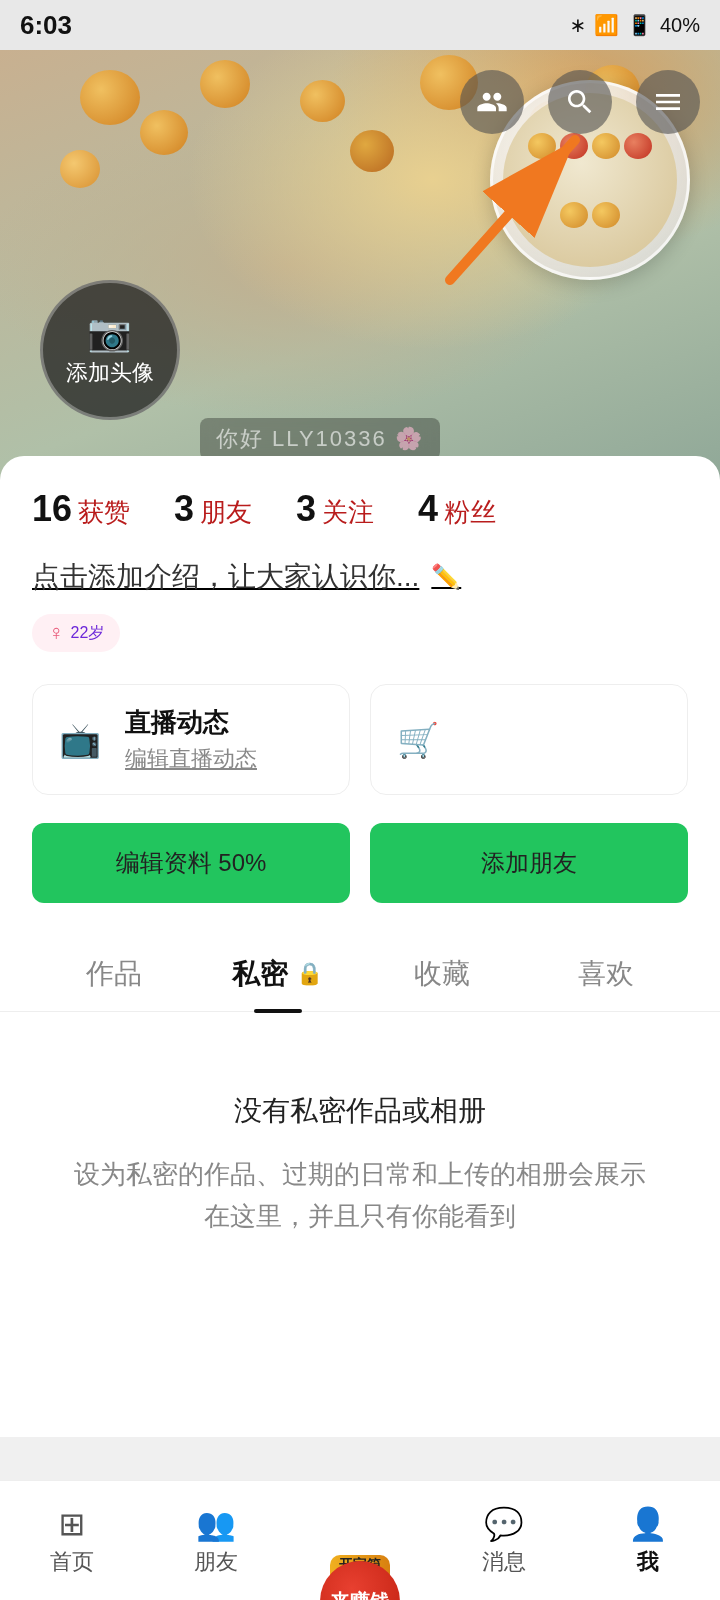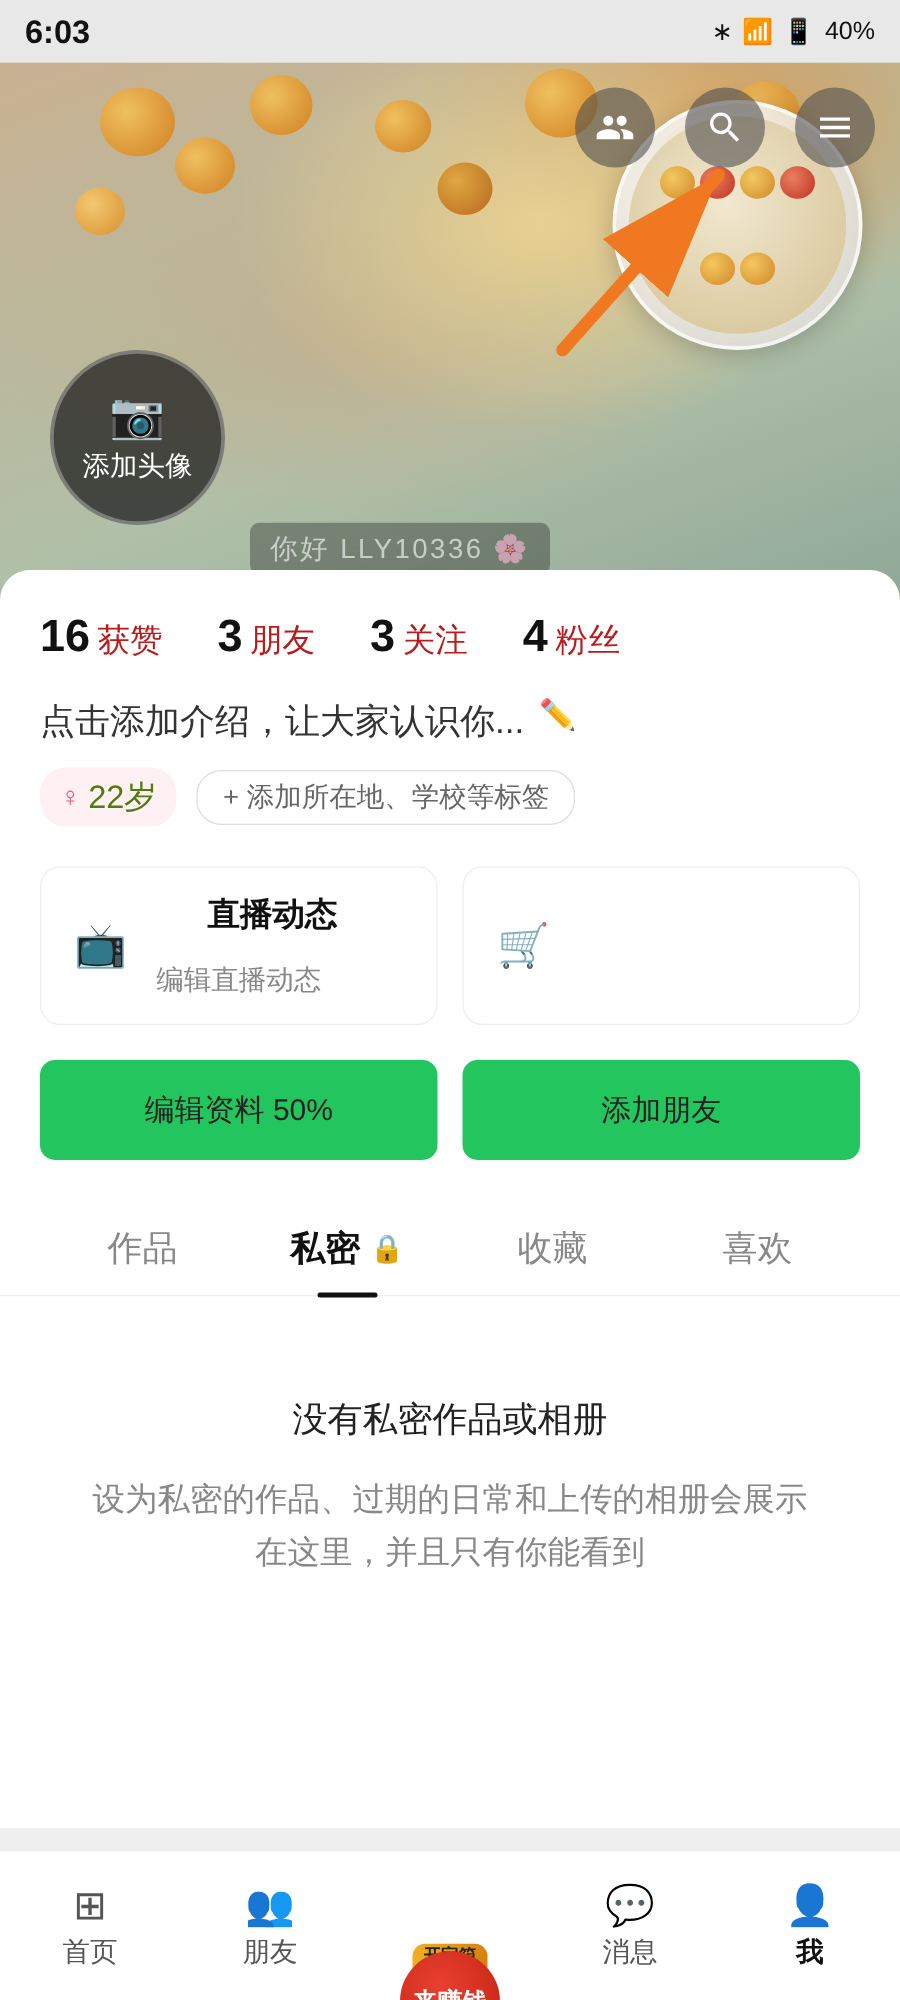--- a/index.html
+++ b/index.html
@@ -216,23 +216,24 @@
       color: #111;
     }
     .stat-label {
       font-size: 26px;
       color: #b91c1c;
     }
 
     
     .bio-row {
       display: flex;
-      align-items: flex-start;
+      align-items: center;
       gap: 12px;
       margin-bottom: 18px;
+      text-decoration: underline;
     }
     .bio-text {
       font-size: 28px;
       color: #333;
     }
     .edit-icon {
       font-size: 24px;
       color: #888;
       cursor: pointer;
     }
@@ -246,21 +247,21 @@
     }
     .tag-gender {
       display: flex;
       align-items: center;
       gap: 6px;
       background: #fff0f4;
       border-radius: 20px;
       padding: 6px 16px;
     }
     .gender-icon { color: #e85878; font-size: 22px; }
-    .tag-gender-text { font-size: 26px; color: #4d7c0f; }
+    .tag-gender-text { font-size: 16px; color: #6d28d9; }
     .tag-add {
       border: 1.5px solid #ddd;
       border-radius: 20px;
       padding: 6px 20px;
       font-size: 22px;
       color: #666;
       cursor: pointer;
     }
 
     
@@ -287,26 +288,26 @@
       align-items: center;
       justify-content: center;
       font-size: 34px;
       color: #333;
     }
     .feature-info {}
     .feature-title {
       font-size: 26px;
       font-weight: 600;
       color: #111;
-      margin-left: 41px;
     }
     .feature-sub {
       font-size: 22px;
       color: #888;
-      margin-top: 20px;
+      margin-top: 4px;
+      text-decoration: underline;
     }
 
     
     .action-row {
       display: flex;
       gap: 20px;
       margin-bottom: 32px;
     }
     .action-btn {
       flex: 1;
@@ -563,23 +564,20 @@
   <div class="bio-row">
     <span class="bio-text">点击添加介绍，让大家认识你...</span>
     <span class="edit-icon">✏️</span>
   </div>
 
   <div class="tags-row">
     <div class="tag-gender">
       <span class="gender-icon">♀</span>
       <span class="tag-gender-text">22岁</span>
     </div>
-    <div class="tag-add">
-      <span>+ 添加所在地、学校等标签</span>
-    </div>
   </div>
 
   <div class="feature-row">
     <div class="feature-card">
       <div class="feature-icon">📺</div>
       <div class="feature-info">
         <div class="feature-title">直播动态</div>
         <div class="feature-sub">编辑直播动态</div>
       </div>
     </div>

